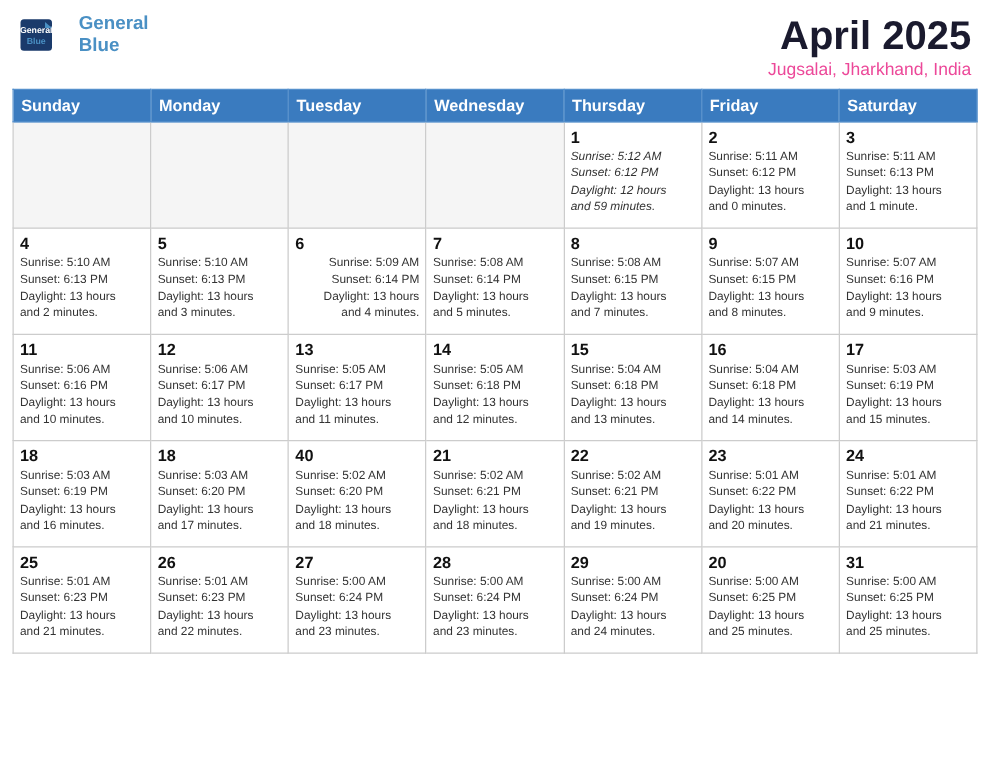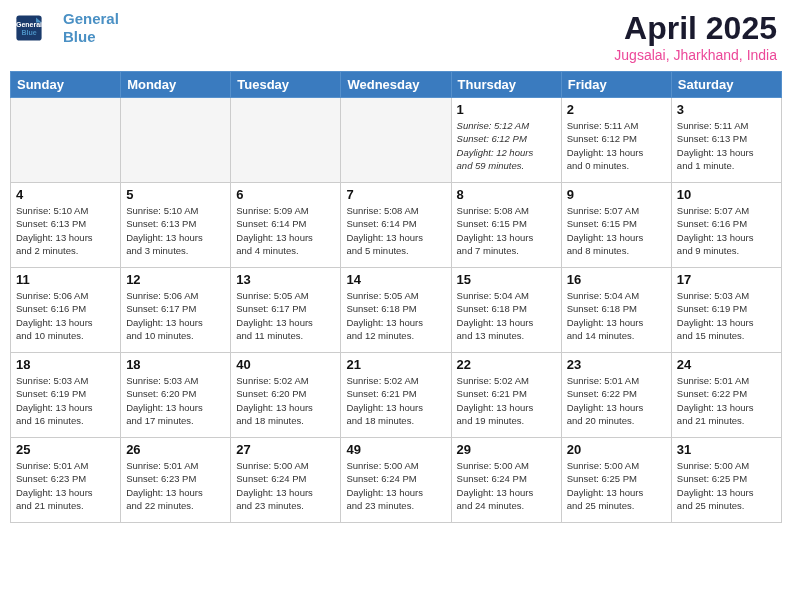--- a/index.html
+++ b/index.html
@@ -163,21 +163,21 @@
         </td>
         <td>
           <span class="day-number">5</span>
           <div class="day-info" style="white-space: pre-line;">Sunrise: 5:10 AM
 Sunset: 6:13 PM
 Daylight: 13 hours
 and 3 minutes.</div>
         </td>
         <td>
           <span class="day-number">6</span>
-          <div class="day-info" style="white-space: pre-line;">Sunrise: 5:09 AM
+          <div class="day-info" style="white-space: pre-line; text-align: right;">Sunrise: 5:09 AM
 Sunset: 6:14 PM
 Daylight: 13 hours
 and 4 minutes.</div>
         </td>
         <td>
           <span class="day-number">7</span>
           <div class="day-info" style="white-space: pre-line;">Sunrise: 5:08 AM
 Sunset: 6:14 PM
 Daylight: 13 hours
 and 5 minutes.</div>
@@ -322,21 +322,21 @@
 and 22 minutes.</div>
         </td>
         <td>
           <span class="day-number">27</span>
           <div class="day-info" style="white-space: pre-line;">Sunrise: 5:00 AM
 Sunset: 6:24 PM
 Daylight: 13 hours
 and 23 minutes.</div>
         </td>
         <td>
-          <span class="day-number">49</span>
+          <span class="day-number">28</span>
           <div class="day-info" style="white-space: pre-line;">Sunrise: 5:00 AM
 Sunset: 6:24 PM
 Daylight: 13 hours
 and 23 minutes.</div>
         </td>
         <td>
           <span class="day-number">29</span>
           <div class="day-info" style="white-space: pre-line;">Sunrise: 5:00 AM
 Sunset: 6:24 PM
 Daylight: 13 hours

